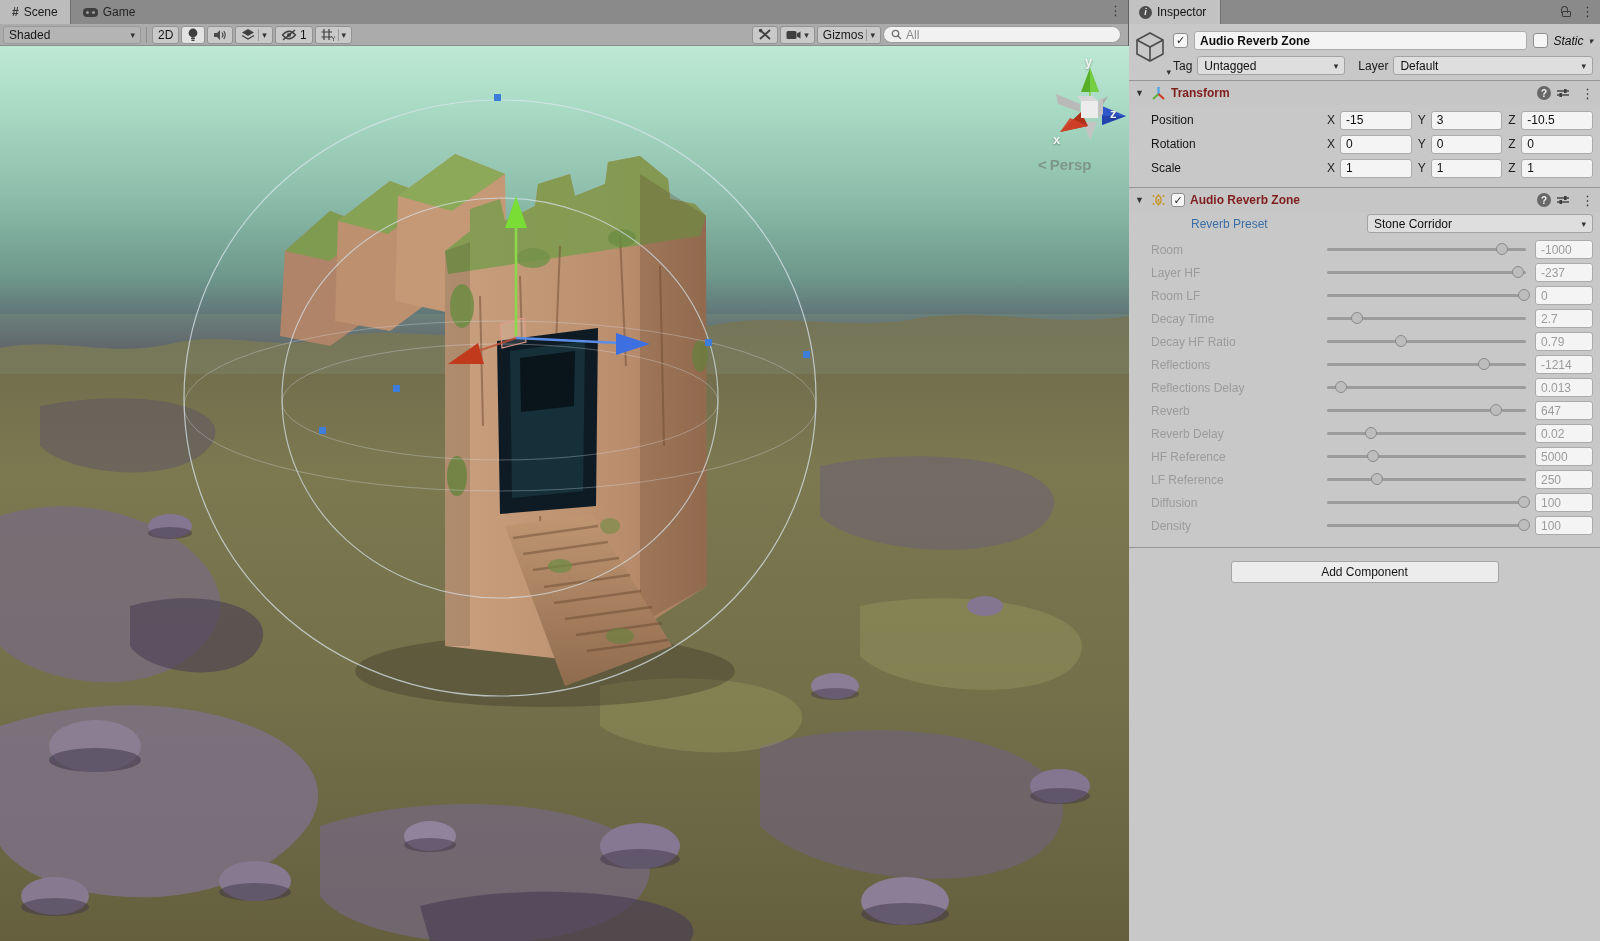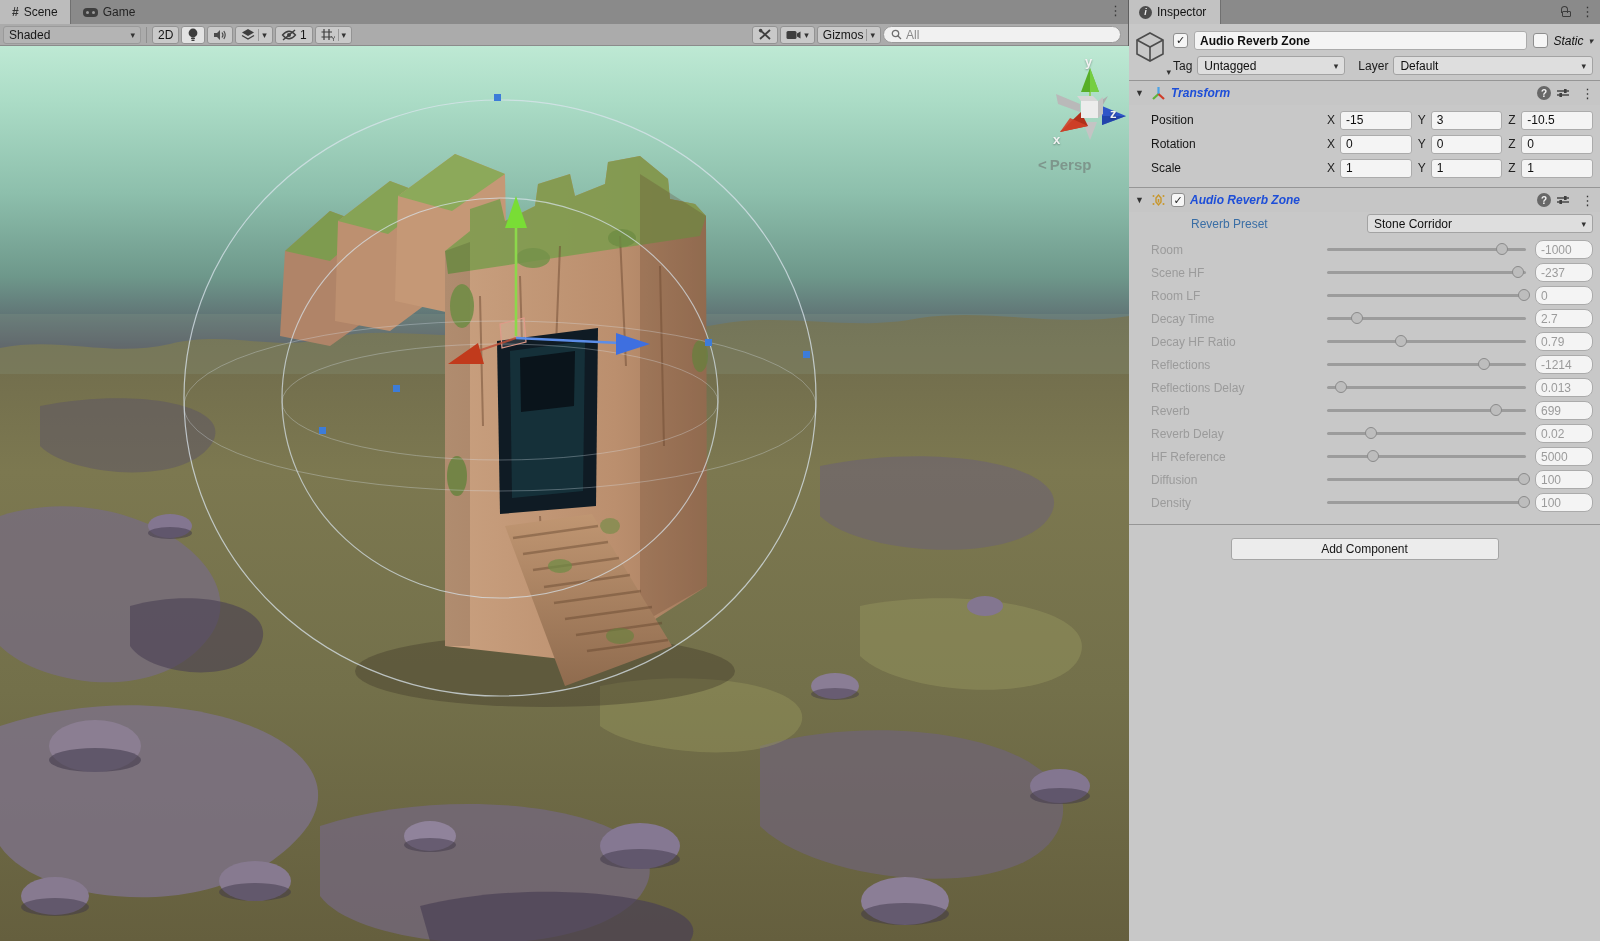--- a/index.html
+++ b/index.html
@@ -50,21 +50,21 @@
   .field { background:#f4f4f4; border:1px solid #ababab; border-radius:3px; height:19px; display:flex; align-items:center; padding:0 5px; color:#0e0e0e; }
   .go-name { flex:1; font-weight:bold; }
   .static-wrap { display:flex; align-items:center; gap:5px;font-style:italic; }
   .go-row2 { display:flex; align-items:center; gap:5px; margin-top:6px; }
   .dropdown { background:#dedede; border:1px solid #a3a3a3; border-radius:3px; height:19px; display:flex; align-items:center; justify-content:space-between; padding:0 6px; color:#101010; }
   .dd-tag { width:148px; margin-right:8px; }
   .dd-layer { flex:1; }
   .go-row2 .lbl { color:#1a1a1a; }
 
   .comp-header { height:25px; display:flex; align-items:center; gap:5px; padding:0 6px 0 6px; border-top:1px solid #969696; background:#c6c6c6; }
-  .comp-header .title { font-weight:bold; flex:1; color:#1d4ed8;font-style:italic; }
+  .comp-header .title { font-weight:bold; flex:1; color:#7f1d1d; }
   .foldout { font-size:9px; color:#333; width:11px; }
   .help-icon { width:14px; height:14px; border-radius:50%; background:#686868; color:#f2f2f2; font-size:10px; font-weight:bold; display:grid; place-items:center; }
   .kebab { color:#333; font-size:13px; margin-left:6px; }
   .presets-icon { display:inline-block; }
 
   .rows-block { padding:4px 7px 6px 22px; }
   .prow { display:flex; align-items:center; height:22px; margin-bottom:2px; }
   .prow .plabel { width:176px; color:#161616; flex:none; }
   .axis-group { flex:1; display:flex; align-items:center; gap:4px; margin-right:6px; }
   .axis-group:last-child { margin-right:0; }
@@ -76,21 +76,21 @@
 
   .preset-row { padding:3px 7px 2px 22px; }
   .preset-row .plabel { color:#3a6ea5;margin-left:40px; }
   .dd-preset { flex:1;text-align:right; }
 
   .slider-rows { padding:2px 7px 8px 22px; }
   .srow { display:flex; align-items:center; height:23px; }
   .srow .plabel { width:176px; color:#9b9b9b; flex:none; }
   .slider-track { flex:1; height:3px; background:#9c9c9c; border-radius:2px; position:relative; margin-right:9px; }
   .slider-handle { position:absolute; top:-5px; width:12px; height:12px; border-radius:50%; background:#bdbdbd; border:1px solid #8a8a8a; }
-  .sval { width:58px; flex:none; color:#9b9b9b;border-radius:8px; }
+  .sval { width:58px; flex:none; color:#9b9b9b; }
 
   .comp-footer-line { border-top:1px solid #969696; margin-top:2px; }
   .addcomp-wrap { display:flex; justify-content:center; padding:13px 0; }
   .addcomp-btn { width:268px; height:22px; background:#ececec; border:1px solid #a5a5a5; border-radius:3px; display:grid; place-items:center; color:#151515; }
 
   .icon-svg { display:block; }
 </style>
 </head>
 <body>
 
@@ -493,21 +493,21 @@
 
       <div class="slider-rows" id="slider-rows">
           <div class="srow">
             <span class="plabel">Room</span>
             <div class="slider-track">
               <div class="slider-handle" style="left: calc(88% - 6px);"></div>
             </div>
             <span class="field sval">-1000</span>
           </div>
           <div class="srow">
-            <span class="plabel">Scene HF</span>
+            <span class="plabel">Layer HF</span>
             <div class="slider-track">
               <div class="slider-handle" style="left: calc(96% - 6px);"></div>
             </div>
             <span class="field sval">-237</span>
           </div>
           <div class="srow">
             <span class="plabel">Room LF</span>
             <div class="slider-track">
               <div class="slider-handle" style="left: calc(99% - 6px);"></div>
             </div>
@@ -539,35 +539,42 @@
             <div class="slider-track">
               <div class="slider-handle" style="left: calc(7% - 6px);"></div>
             </div>
             <span class="field sval">0.013</span>
           </div>
           <div class="srow">
             <span class="plabel">Reverb</span>
             <div class="slider-track">
               <div class="slider-handle" style="left: calc(85% - 6px);"></div>
             </div>
-            <span class="field sval">699</span>
+            <span class="field sval">647</span>
           </div>
           <div class="srow">
             <span class="plabel">Reverb Delay</span>
             <div class="slider-track">
               <div class="slider-handle" style="left: calc(22% - 6px);"></div>
             </div>
             <span class="field sval">0.02</span>
           </div>
           <div class="srow">
             <span class="plabel">HF Reference</span>
             <div class="slider-track">
               <div class="slider-handle" style="left: calc(23% - 6px);"></div>
             </div>
             <span class="field sval">5000</span>
+          </div>
+          <div class="srow">
+            <span class="plabel">LF Reference</span>
+            <div class="slider-track">
+              <div class="slider-handle" style="left: calc(25% - 6px);"></div>
+            </div>
+            <span class="field sval">250</span>
           </div>
           <div class="srow">
             <span class="plabel">Diffusion</span>
             <div class="slider-track">
               <div class="slider-handle" style="left: calc(99% - 6px);"></div>
             </div>
             <span class="field sval">100</span>
           </div>
           <div class="srow">
             <span class="plabel">Density</span>

